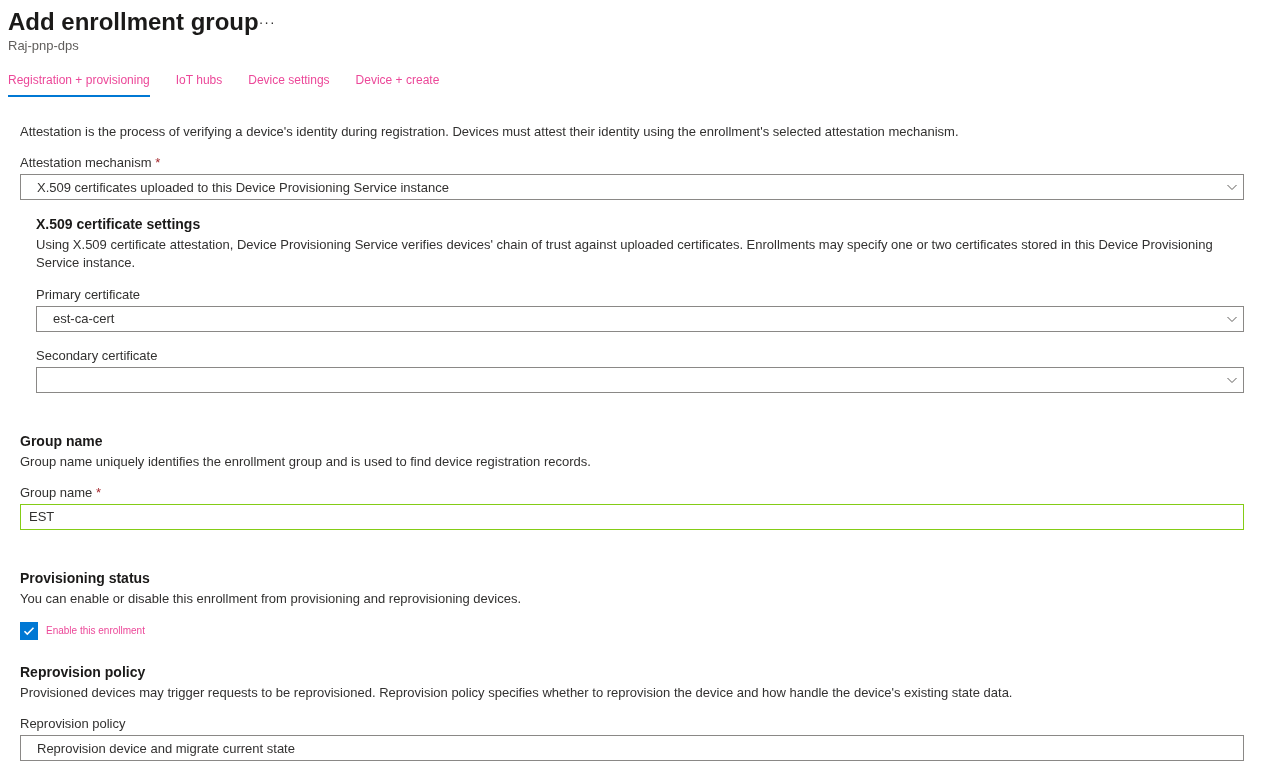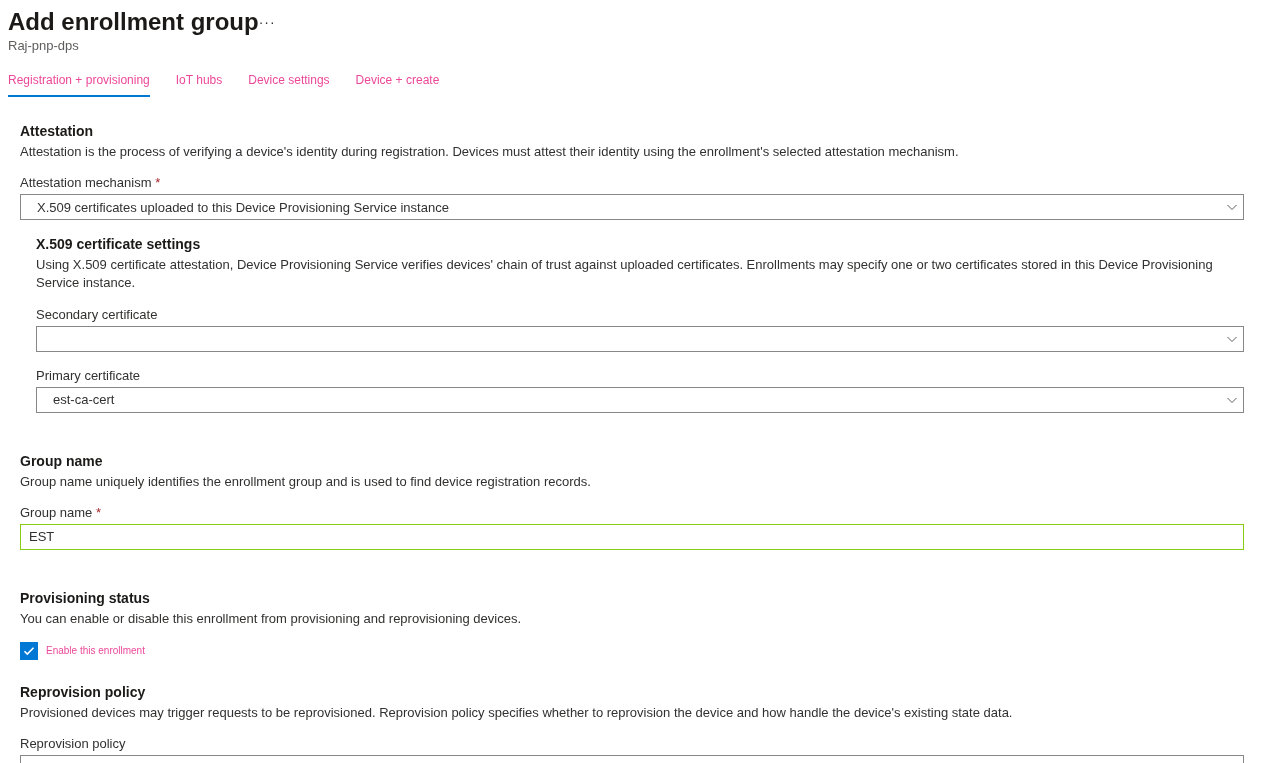--- a/index.html
+++ b/index.html
@@ -46,21 +46,20 @@
   </div>
 
   <div class="tabs">
     <div class="tab active">Registration + provisioning</div>
     <div class="tab">IoT hubs</div>
     <div class="tab">Device settings</div>
     <div class="tab">Device + create</div>
   </div>
 
   <div class="section">
-    <div class="section-heading">Attestation</div>
     <div class="section-desc">Attestation is the process of verifying a device's identity during registration. Devices must attest their identity using the enrollment's selected attestation mechanism.</div>
 
     <div class="field-block form-area">
       <div class="field-label">
         <span>Attestation mechanism</span> <span class="req">*</span>
       </div>
       <div class="select-wrap">
         <div class="select">X.509 certificates uploaded to this Device Provisioning Service instance</div>
         <span class="chevron">
           <svg viewBox="0 0 12 12">
@@ -68,35 +67,35 @@
             </svg>
         </span>
       </div>
     </div>
 
     <div class="indent">
       <div class="sub-heading">X.509 certificate settings</div>
       <div class="section-desc">Using X.509 certificate attestation, Device Provisioning Service verifies devices' chain of trust against uploaded certificates. Enrollments may specify one or two certificates stored in this Device Provisioning Service instance.</div>
 
       <div class="field-block form-area" style="max-width: 1216px;">
-        <div class="field-label">Secondary certificate</div>
+        <div class="field-label">Primary certificate</div>
         <div class="select-wrap">
-          <div class="select"></div>
+          <div class="select">est-ca-cert</div>
           <span class="chevron">
             <svg viewBox="0 0 12 12">
                 <path d="M1.5 4 L6 8.5 L10.5 4" fill="none" stroke="#605e5c" stroke-width="1"></path>
               </svg>
           </span>
         </div>
       </div>
 
       <div class="field-block form-area" style="max-width: 1216px;">
-        <div class="field-label">Primary certificate</div>
+        <div class="field-label">Secondary certificate</div>
         <div class="select-wrap">
-          <div class="select">est-ca-cert</div>
+          <div class="select"></div>
           <span class="chevron">
             <svg viewBox="0 0 12 12">
                 <path d="M1.5 4 L6 8.5 L10.5 4" fill="none" stroke="#605e5c" stroke-width="1"></path>
               </svg>
           </span>
         </div>
       </div>
     </div>
   </div>
 

